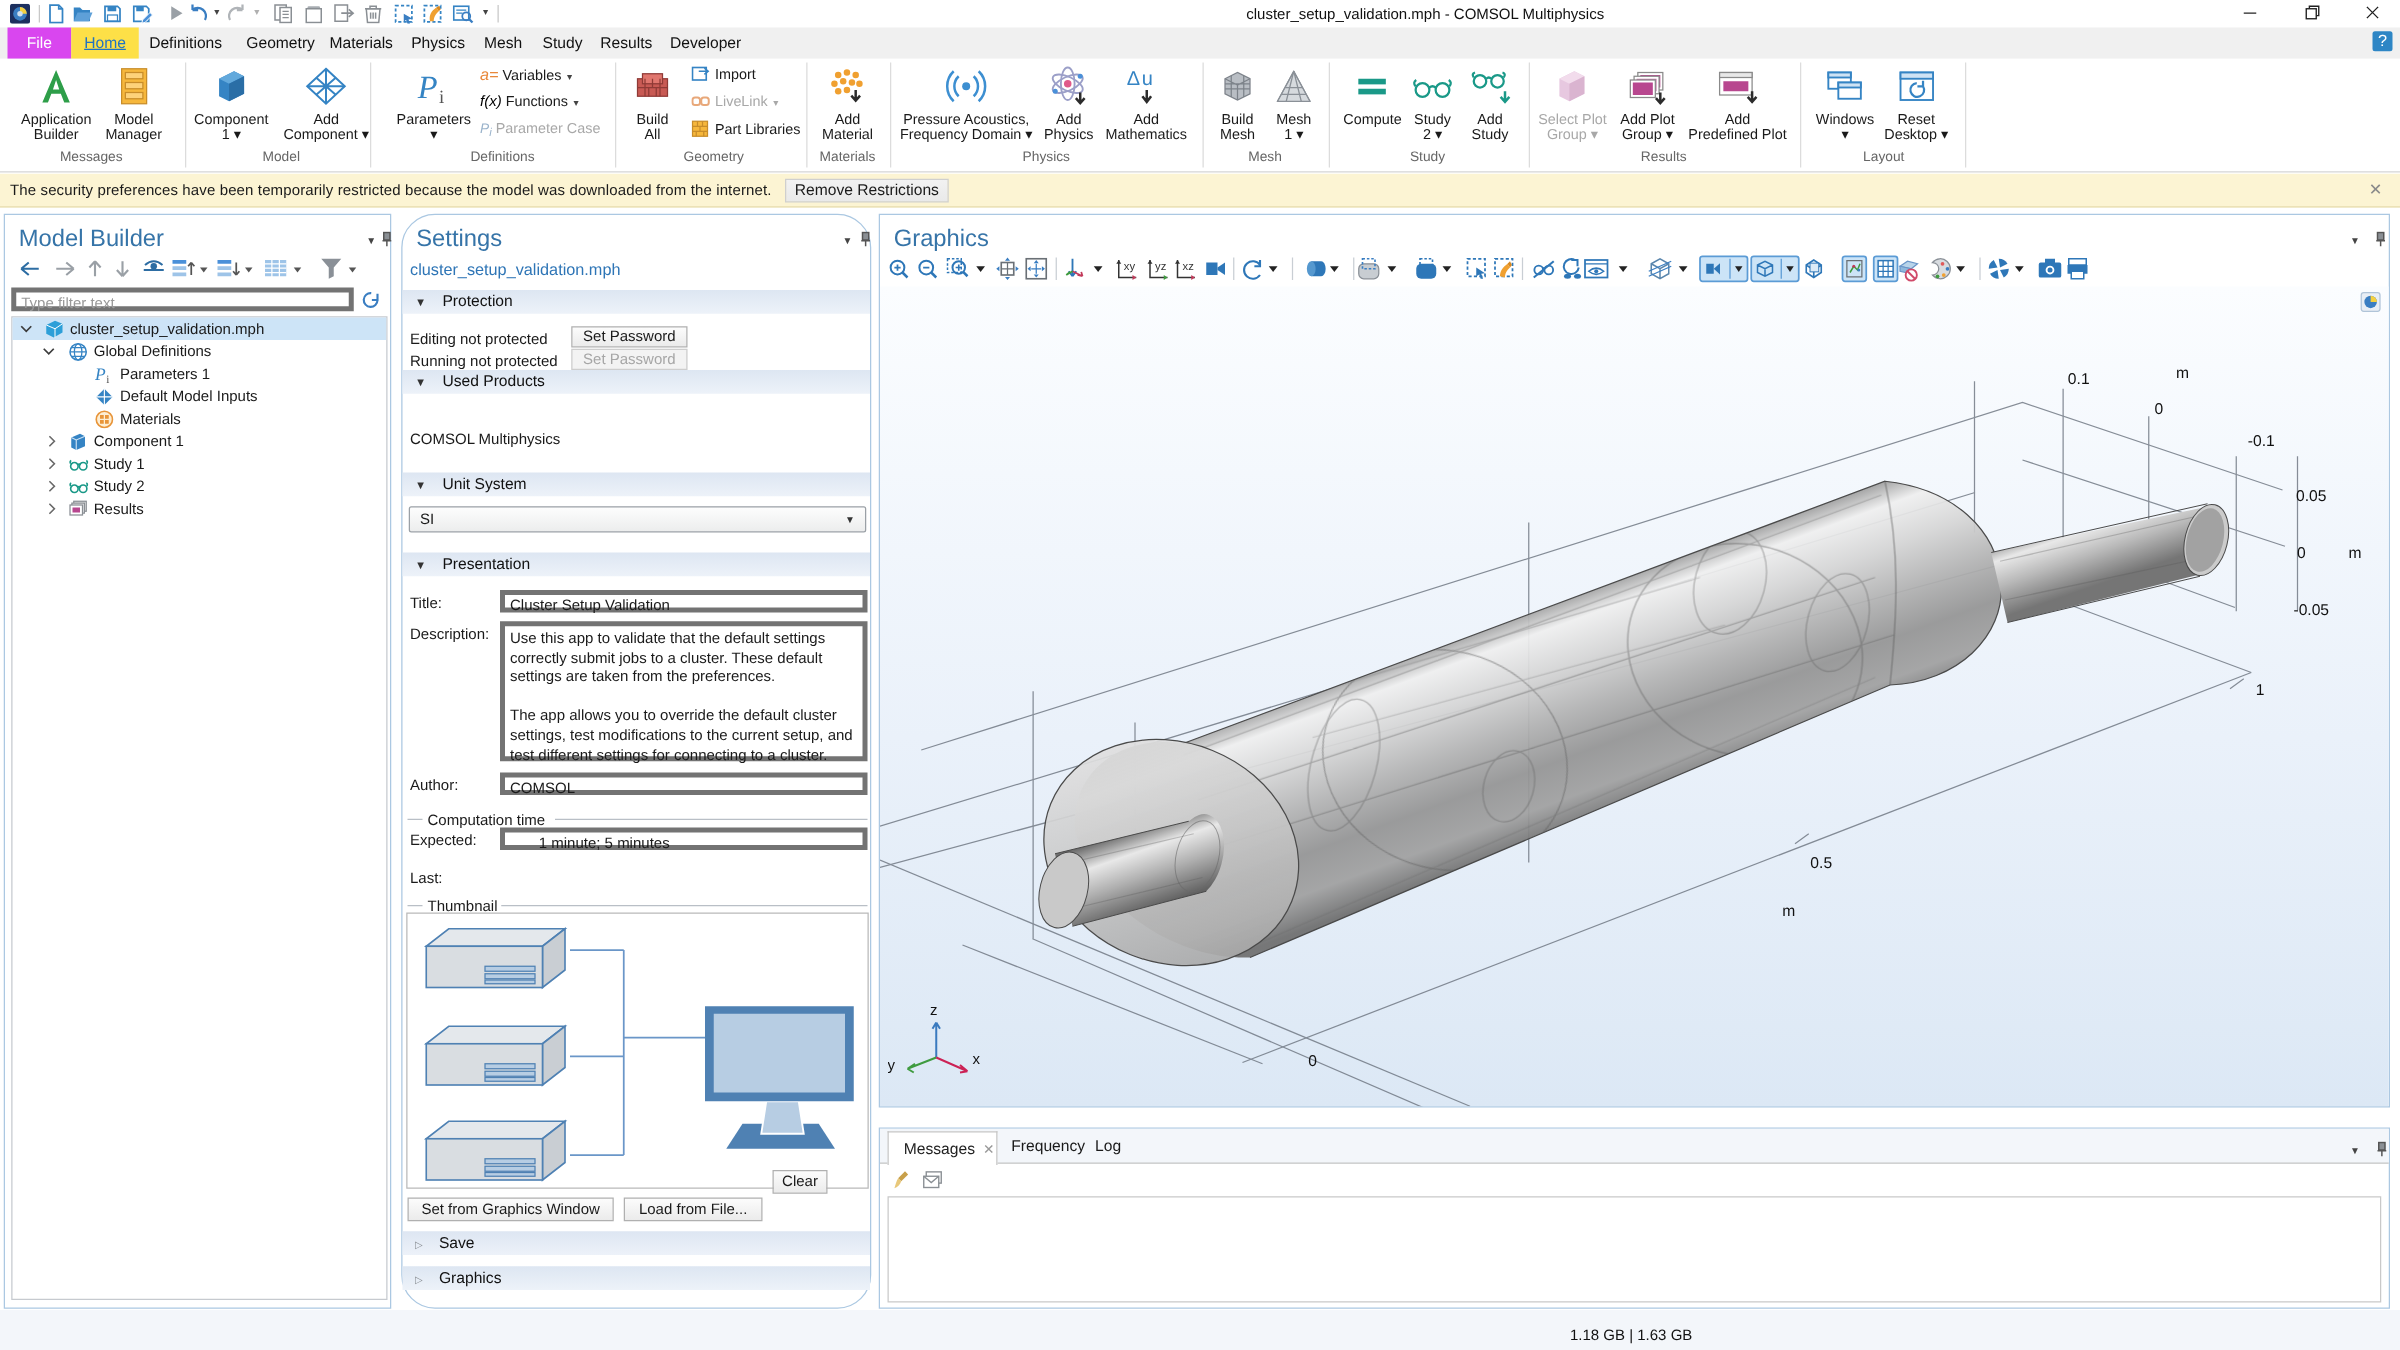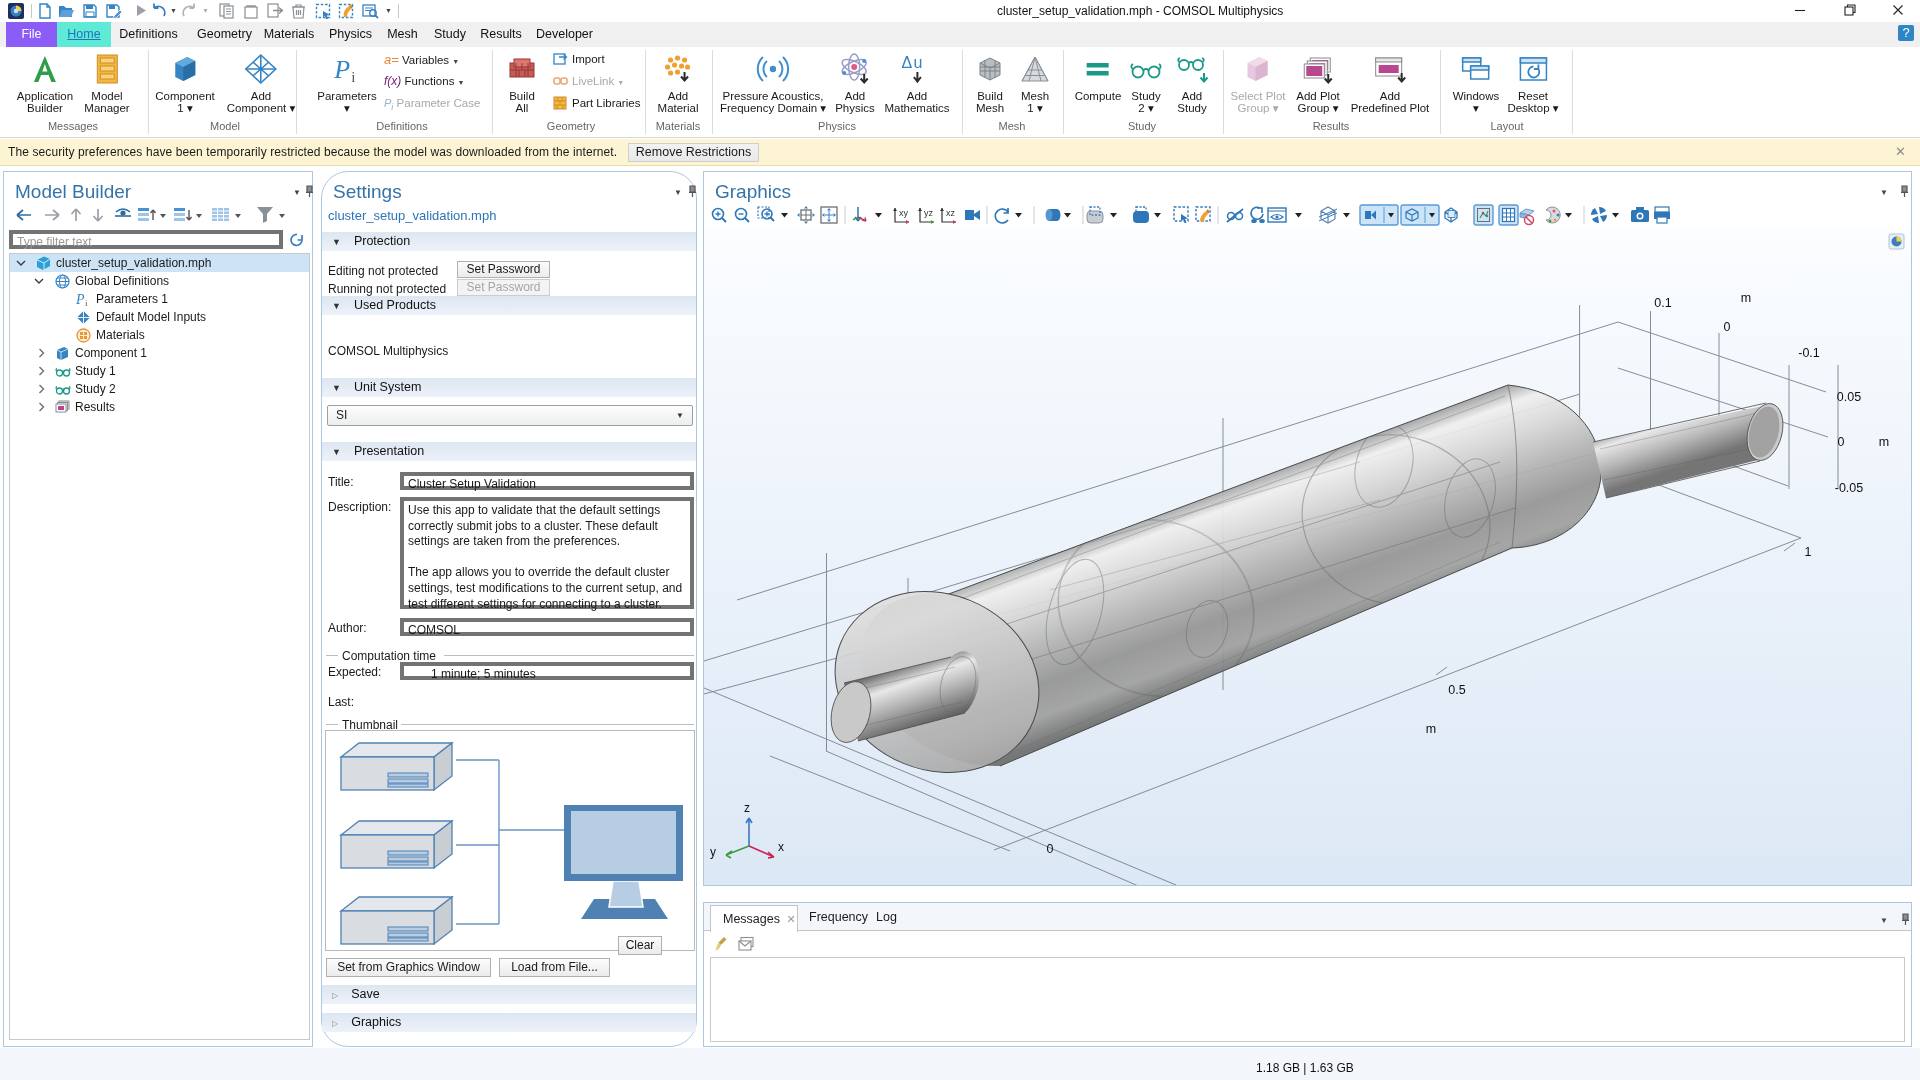--- a/index.html
+++ b/index.html
@@ -8,22 +8,22 @@
 .abs { position:absolute; }
 
 
 #titlebar { position:absolute; left:0; top:0; width:1920px; height:22px; background:#fff; }
 #titletext { position:absolute; left:997px; top:4px; font-size:12px; color:#111; white-space:nowrap; }
 .winbtn { position:absolute; top:0; width:14px; height:16px; color:#222; font-size:13px; }
 
 
 #tabrow { position:absolute; left:0; top:22px; width:1920px; height:25px; background:#f0f0f0; }
 .tab { position:absolute; top:0; height:25px; line-height:25px; text-align:center; font-size:12.5px; color:#111; }
-#tab-file { background:#8b5cf6; color:#fff; }
-#tab-home { background:#5eead4; color:#2173c2;text-decoration:underline; }
+#tab-file { background:#d946ef; color:#fff; }
+#tab-home { background:#fde047; color:#2173c2;text-decoration:underline; }
 
 
 #ribbon { position:absolute; left:0; top:47px; width:1920px; height:91px; background:#fff; border-bottom:1px solid #d5d5d5; }
 .rsep { position:absolute; top:3px; width:1px; height:84px; background:#dcdcdc; }
 .rgl { position:absolute; top:73px; height:14px; font-size:11px; color:#666; text-align:center; transform:translateX(-50%); white-space:nowrap; }
 .rbtn { position:absolute; top:3px; text-align:center; font-size:11.5px; color:#1a1a1a; line-height:12px; transform:translateX(-50%); white-space:nowrap; }
 .rbtn .ric { height:38px; display:flex; align-items:center; justify-content:center; margin-bottom:2px; }
 .rsm { position:absolute; font-size:11.5px; color:#1a1a1a; white-space:nowrap; height:15px; line-height:15px; }
 .rsm svg, .rsm span.ic { vertical-align:-3px; margin-right:4px; }
 .dis { color:#a8a8a8; }
@@ -347,21 +347,21 @@
       </div>Windows<br>▾</div>
   <div class="rbtn" style="left:1533px;"><div class="ric">
         <svg width="32" height="30" viewBox="0 0 32 30">
           <rect x="3" y="4" width="26" height="22" fill="#fff" stroke="#3584c4" stroke-width="1.5"></rect>
           <rect x="3" y="4" width="26" height="5" fill="#cfe3f4" stroke="#3584c4" stroke-width="1.5"></rect>
           <path d="M21 15 A5.5 5.5 0 1 1 16 12.5 M21 10.5 L21 15 L16.5 15" stroke="#3584c4" stroke-width="1.8" fill="none"></path>
         </svg>
       </div>Reset<br>Desktop ▾</div>
 
   <div class="rsm" style="left:384px;top:5px;"><span style="color:#e8883a;font-size:13px;font-style:italic;">a=</span> <span>Variables</span><span class="dd">▼</span></div>
-  <div class="rsm" style="left:384px;top:27px;"><span style="color:#701a75;font-size:12px;font-style:italic;">f(x)</span> <span>Functions</span><span class="dd">▼</span></div>
+  <div class="rsm" style="left:384px;top:27px;"><span style="color:#000000;font-size:12px;font-style:italic;">f(x)</span> <span>Functions</span><span class="dd">▼</span></div>
   <div class="rsm dis" style="left:384px;top:49px;"><span style="color:#9ab3cb;font-size:11px;font-style:italic;">P<sub>i</sub></span> <span>Parameter Case</span></div>
 
   <div class="rsm" style="left:553px;top:5px;"><svg width="15" height="14" viewBox="0 0 15 14">
         <rect x="1" y="2" width="11" height="10" fill="#fff" stroke="#3584c4" stroke-width="1.3"></rect>
         <path d="M6 5 L13 5 M10.5 2.5 L13.5 5 L10.5 7.5" stroke="#3584c4" stroke-width="1.3" fill="none"></path>
       </svg><span>Import</span></div>
   <div class="rsm dis" style="left:553px;top:27px;"><svg width="15" height="14" viewBox="0 0 15 14">
         <g fill="none" stroke="#e8a87a" stroke-width="1.6">
           <rect x="1" y="4" width="6" height="6" rx="2"></rect>
           <rect x="8" y="4" width="6" height="6" rx="2"></rect>

